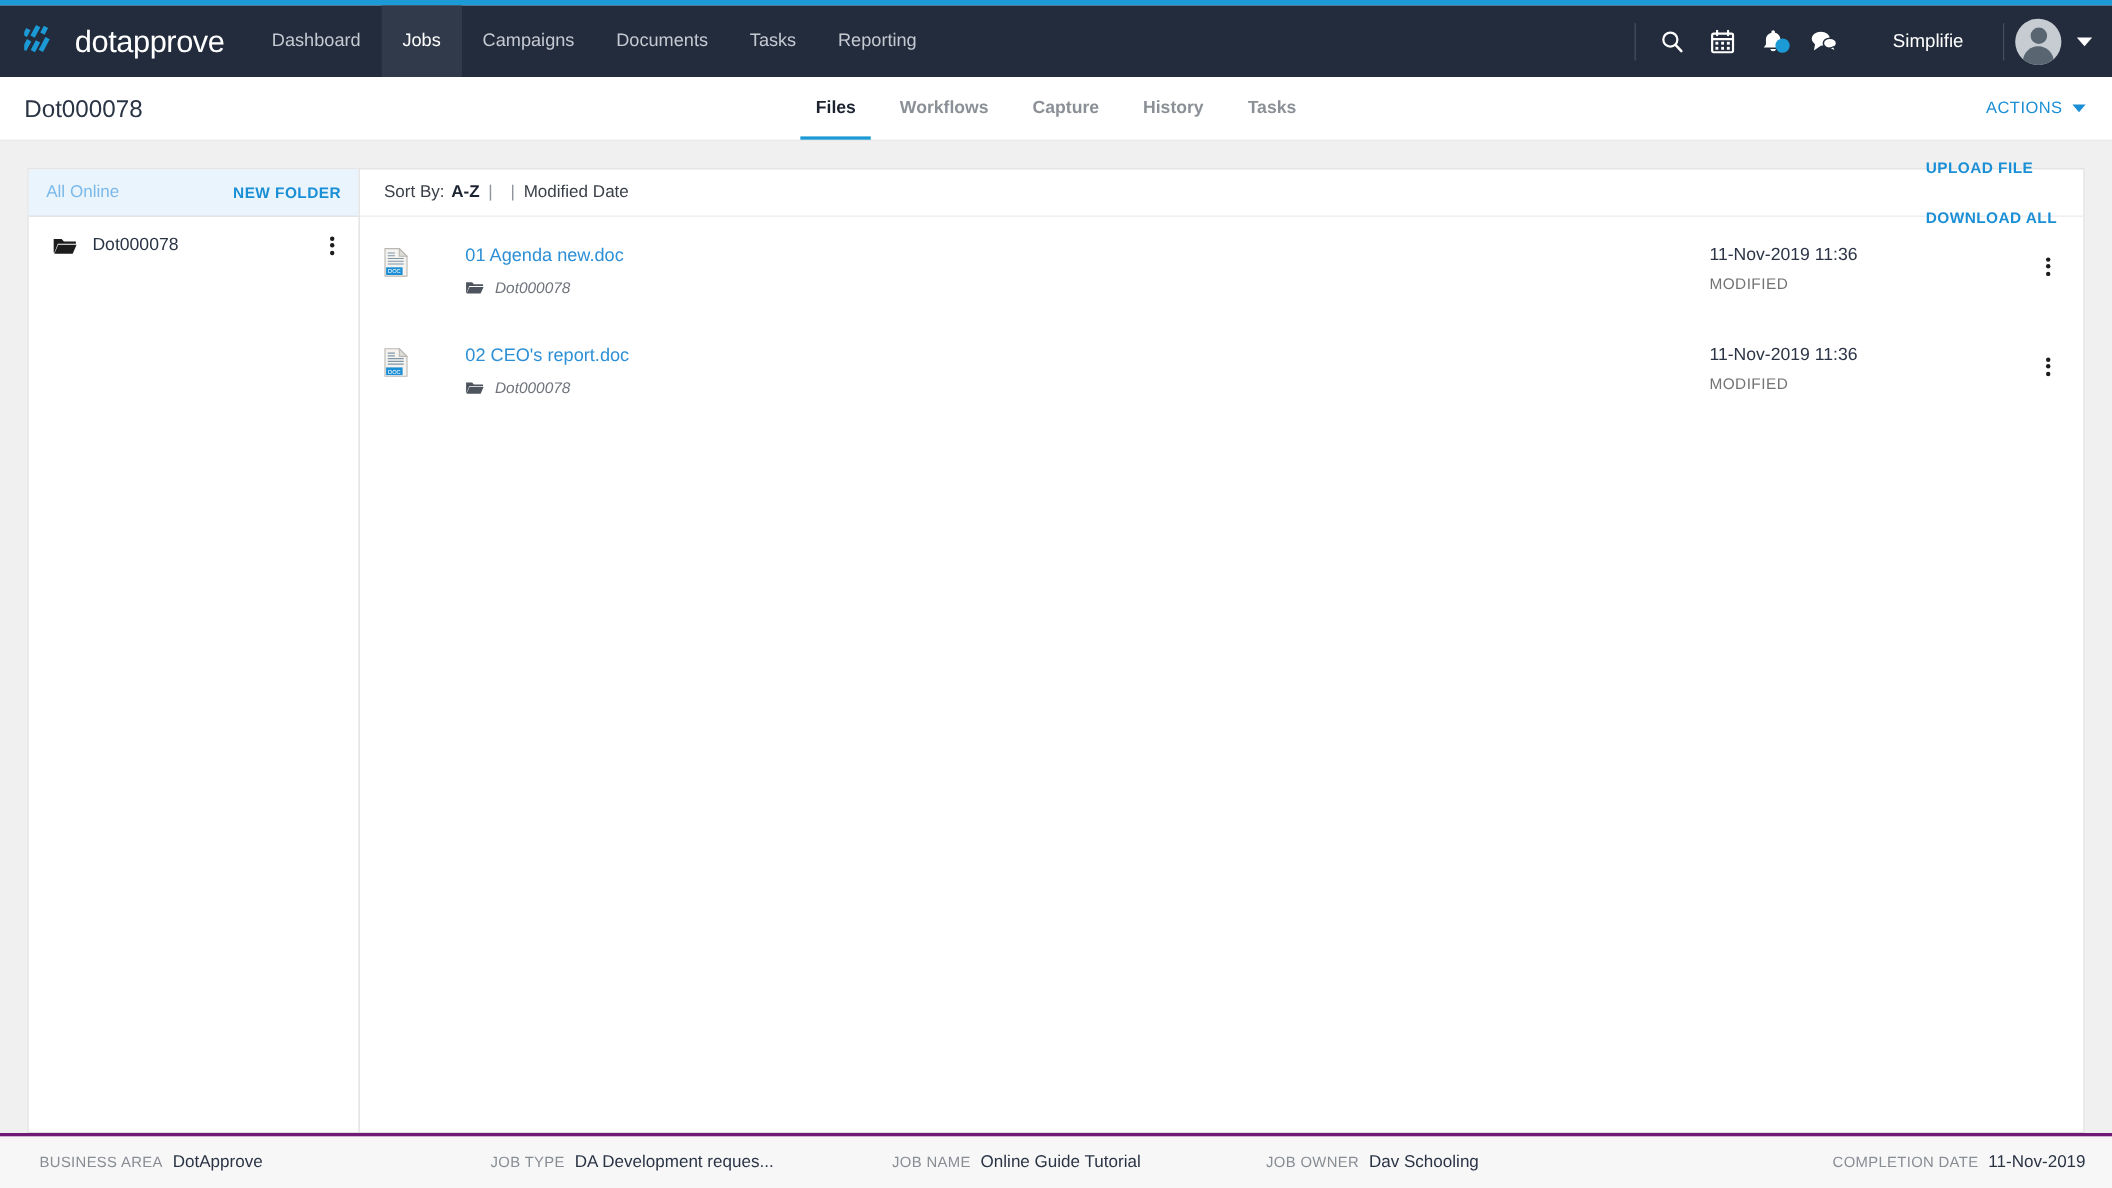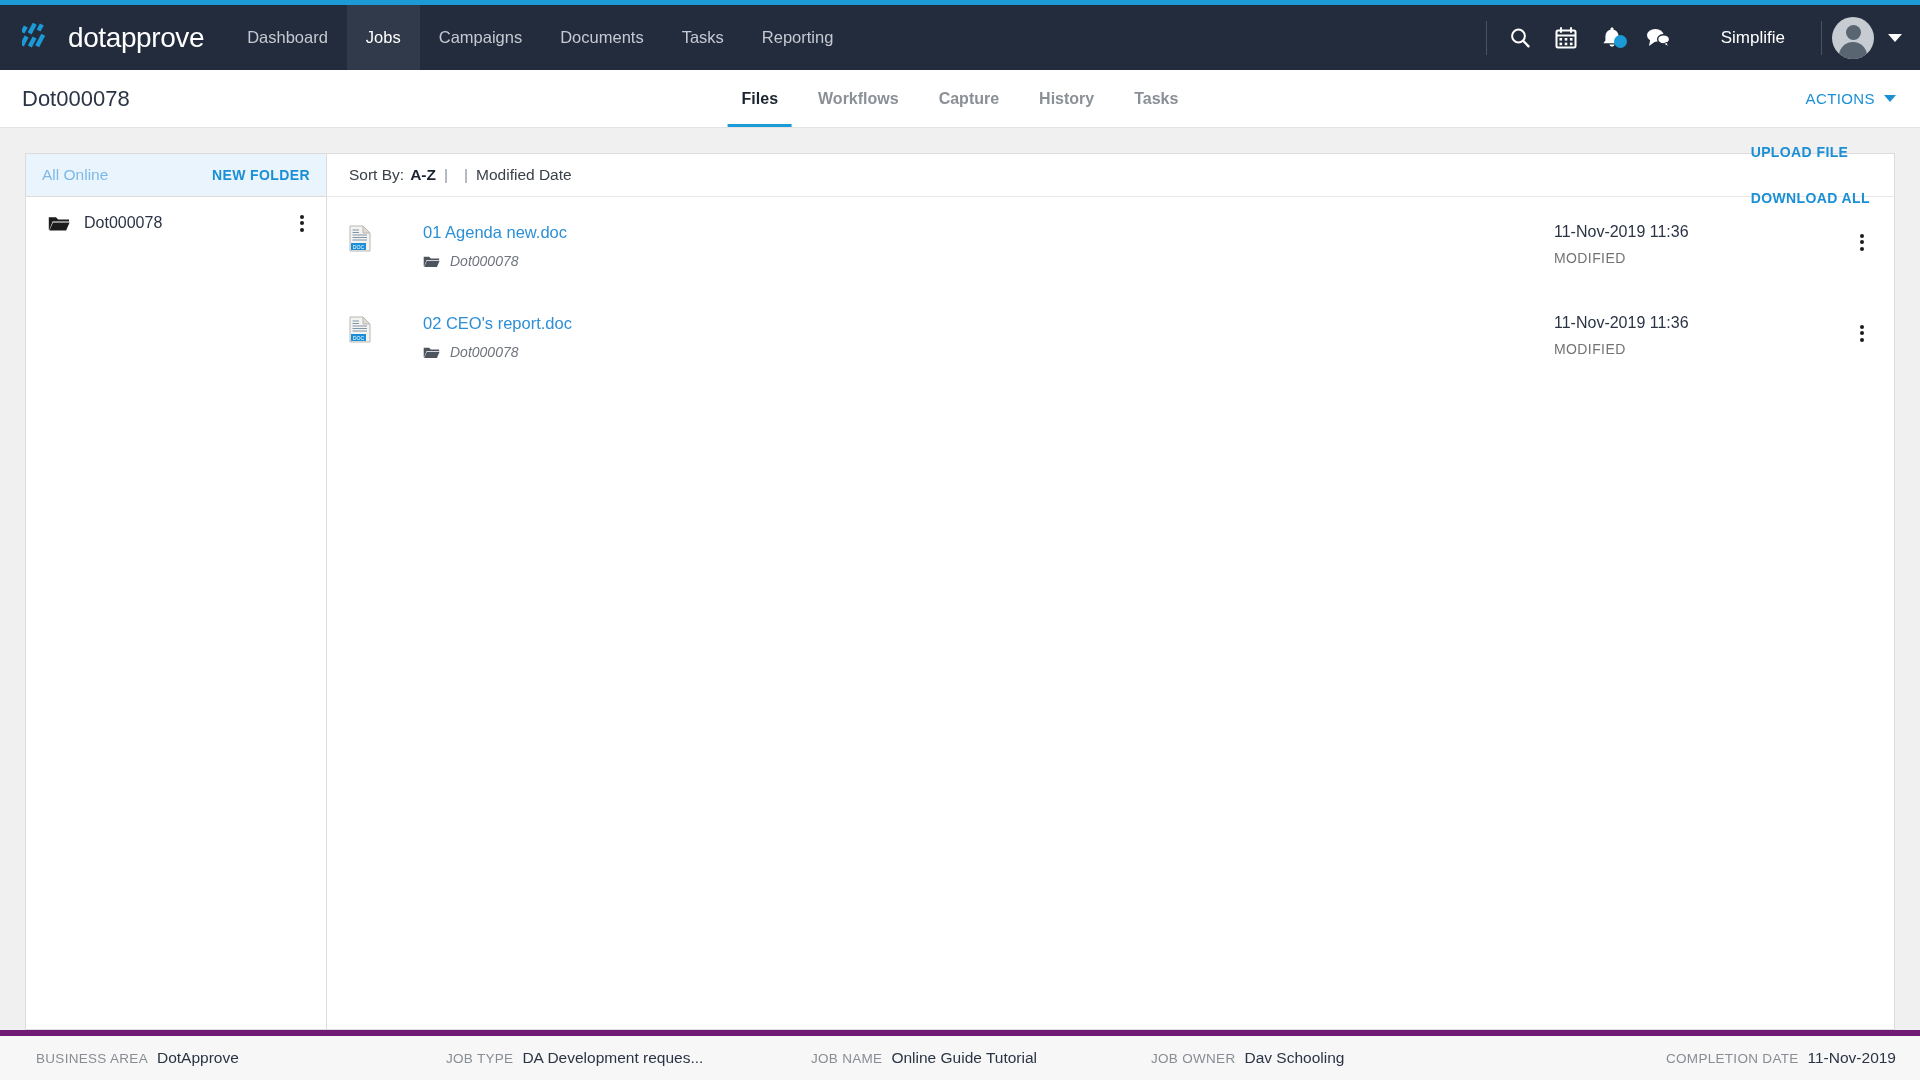--- a/index.html
+++ b/index.html
@@ -175,21 +175,21 @@
     font-size: 14px; color: #737373; letter-spacing: 0.4px; margin-top: 9px;
   }
   .row-kebab { margin-left: 10px; margin-top: 4px; cursor: pointer; padding: 4px 6px; }
   .row-kebab span {
     display: block; width: 4px; height: 4px; background: #1c1c1c;
     border-radius: 50%; margin: 2.5px 0;
   }
 
   
   .footer {
-    height: 50px; background: #f7f7f7; border-top: 6px solid #701a75;
+    height: 50px; background: #f7f7f7; border-top: 3px solid #701a75;
     display: flex; align-items: center; padding: 0 24px 0 36px;
   }
   .meta { display: flex; align-items: baseline; gap: 9px; }
   .meta-label {
     font-size: 13.5px; color: #888d94; letter-spacing: 0.3px;
     text-transform: uppercase;
   }
   .meta-value { font-size: 15.5px; color: #2b3445; }
   .meta-1 { width: 410px; }
   .meta-2 { width: 365px; }

